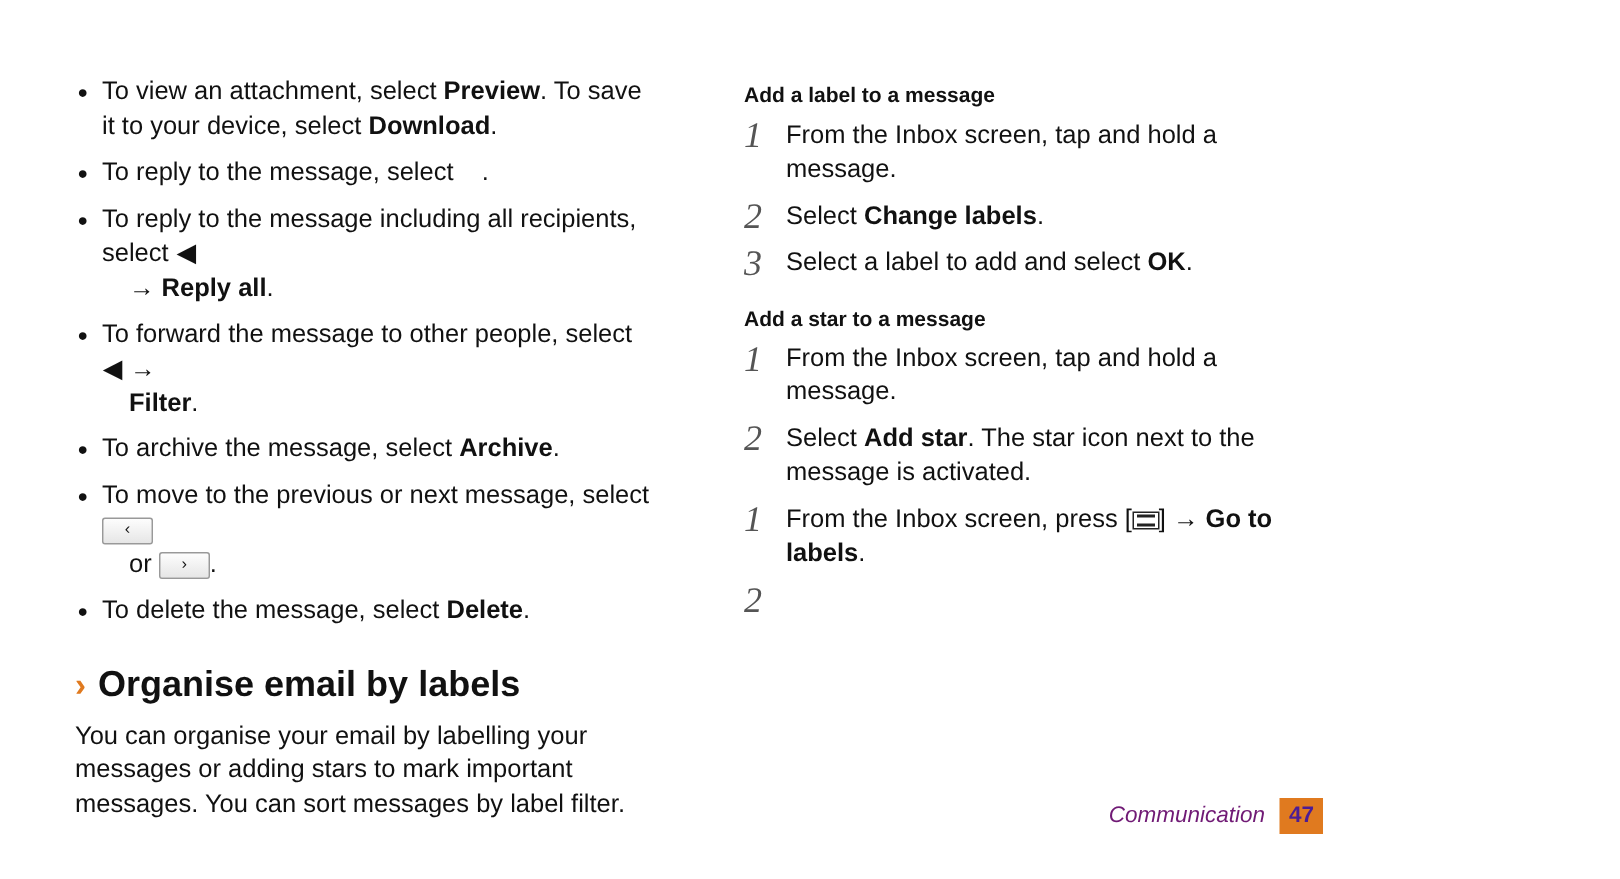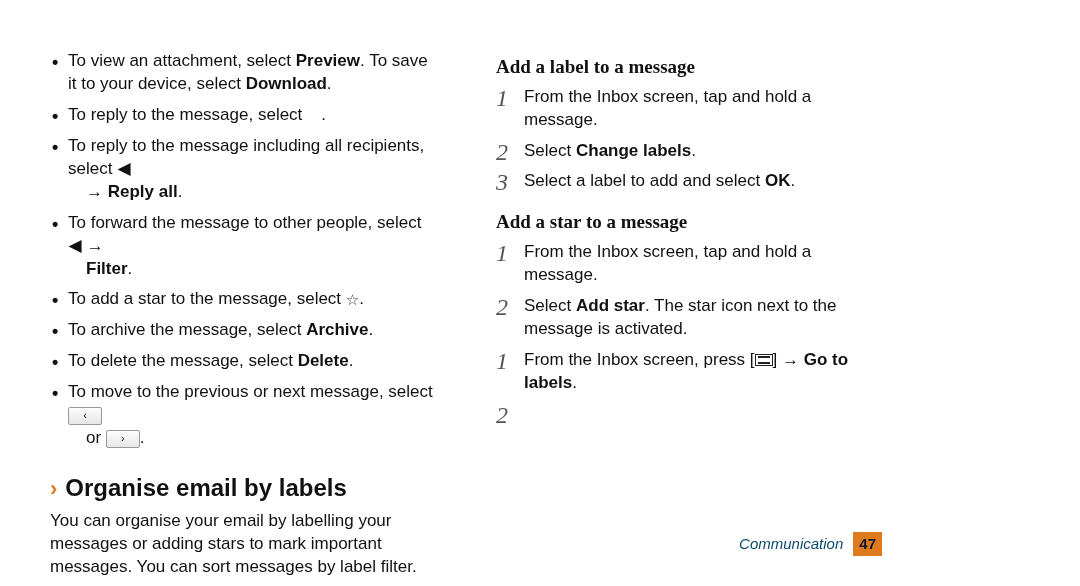--- a/index.html
+++ b/index.html
@@ -100,24 +100,23 @@
     color: #e07a1f;
     font-size: 22px;
     font-weight: bold;
     margin-right: 8px;
   }
   .section-heading .txt {
     font-size: 24px;
     font-weight: 700;
   }
   .subheading {
-    font-size: 19px;
+    font-size: 14px;
     font-weight: 700;
     margin: 4px 0 6px 0;
-    font-family: Liberation Serif, serif;
   }
   .subheading.mt {
     margin-top: 16px;
   }
   .numlist {
     list-style: none;
     margin: 0;
     padding: 0;
   }
   .numlist > li {
@@ -135,27 +134,27 @@
     color: #555;
   }
   .footer {
     position: absolute;
     bottom: 30px;
     right: 50px;
     font-size: 15px;
   }
   .footer .sec-name {
     font-style: italic;
-    color: #0c4a6e;
+    color: #701a75;
     margin-right: 10px;
   }
   .footer .page-num {
     display: inline-block;
     background: #e07a1f;
-    color: #0f172a;
+    color: #4c1d95;
     font-weight: 600;
     padding: 2px 6px;
     font-style: normal;
   }
   .inline-block { display: inline; }
   .para {
     margin: 0 0 8px 0;
   }
 </style>
 </head>
@@ -177,35 +176,32 @@
       <li class="bullet-item">
         <span>To reply to the message including all recipients, select </span><span class="arrow-chevron">◀</span><br>
         <span class="sub-indent inline-block"><span> → </span><b>Reply all</b><span>.</span></span>
       </li>
 
       <li class="bullet-item">
         <span>To forward the message to other people, select </span><span class="arrow-chevron">◀</span><span> → </span><br>
         <span class="sub-indent inline-block"><b>Filter</b><span>.</span></span>
       </li>
 
-      <li class="bullet-item">
-        <span>To add a star to the message, select </span><span class="star-icon">☆</span><span>.</span>
-      </li>
 
       <li class="bullet-item">
         <span>To archive the message, select </span><b>Archive</b><span>.</span>
-      </li>
-
-      <li class="bullet-item">
-        <span>To delete the message, select </span><b>Delete</b><span>.</span>
       </li>
 
       <li class="bullet-item">
         <span>To move to the previous or next message, select </span><span class="nav-btn">‹</span><br>
         <span class="sub-indent inline-block"><span> or </span><span class="nav-btn">›</span><span>.</span></span>
+      </li>
+
+      <li class="bullet-item">
+        <span>To delete the message, select </span><b>Delete</b><span>.</span>
       </li>
 
     </ul>
 
     <div class="section-heading">
       <span class="caret">›</span><span class="txt">Organise email by labels</span>
     </div>
     <p class="para">You can organise your email by labelling your messages or adding stars to mark important messages. You can sort messages by label filter.</p>
   </div>
 

